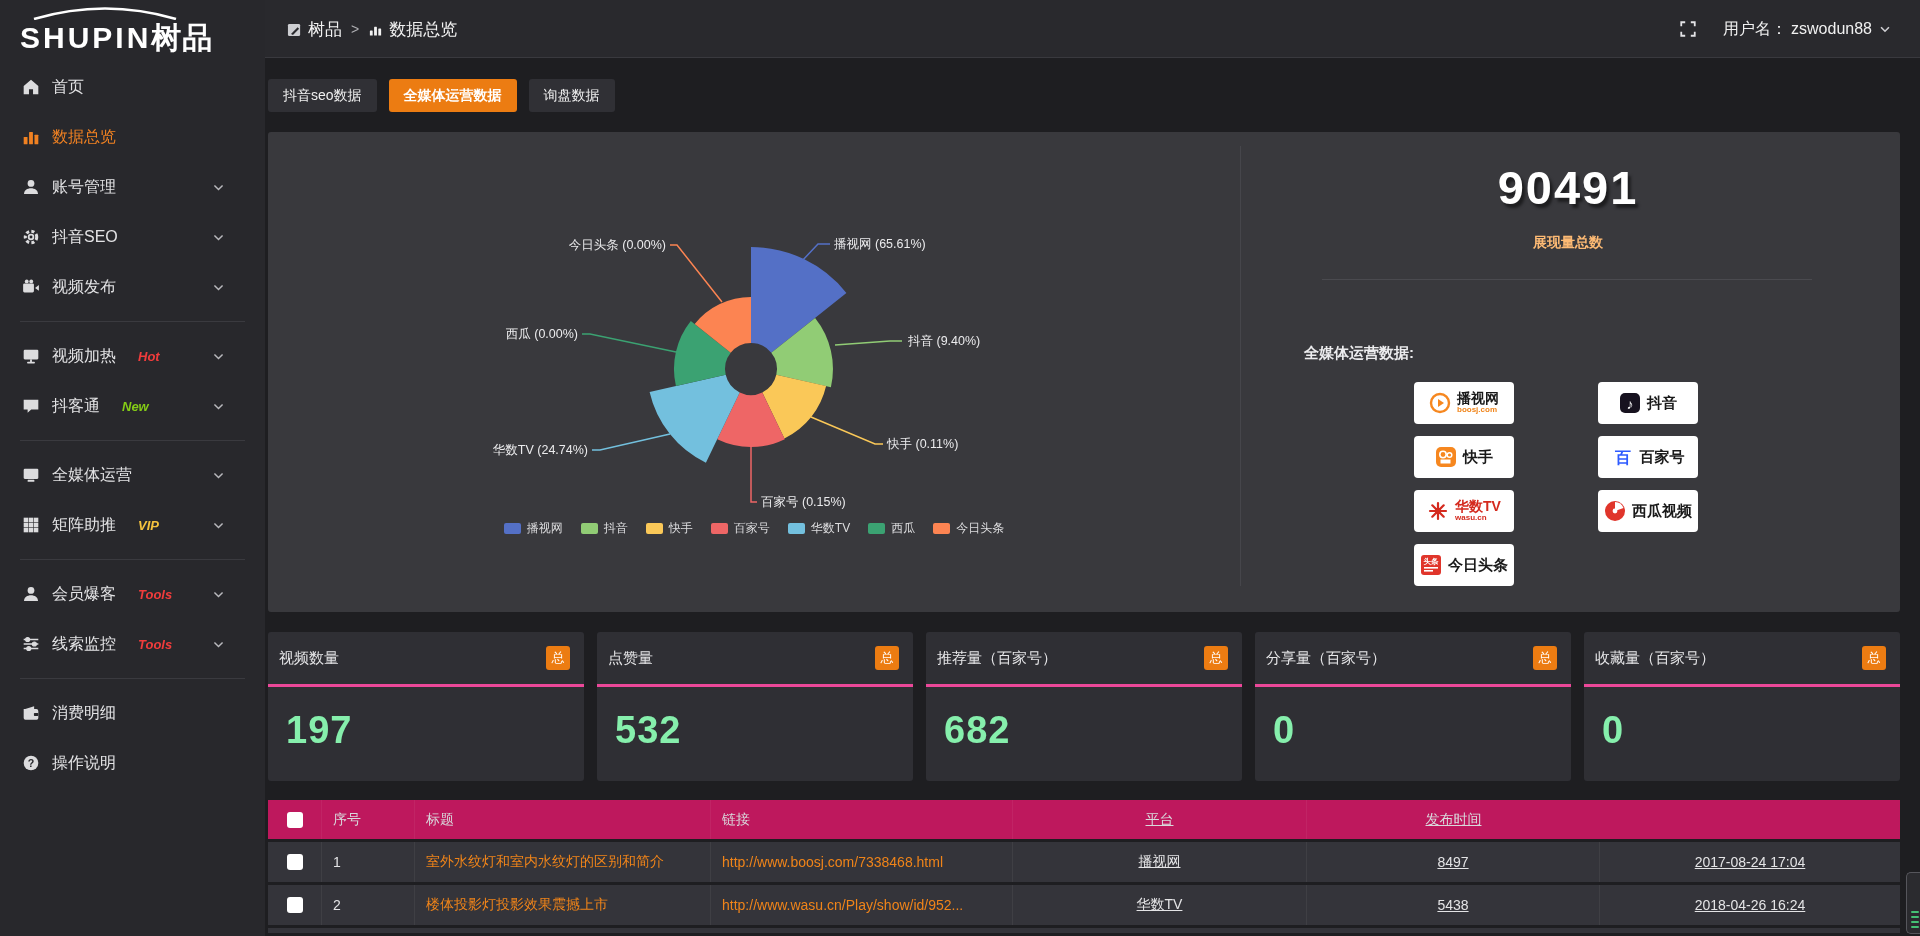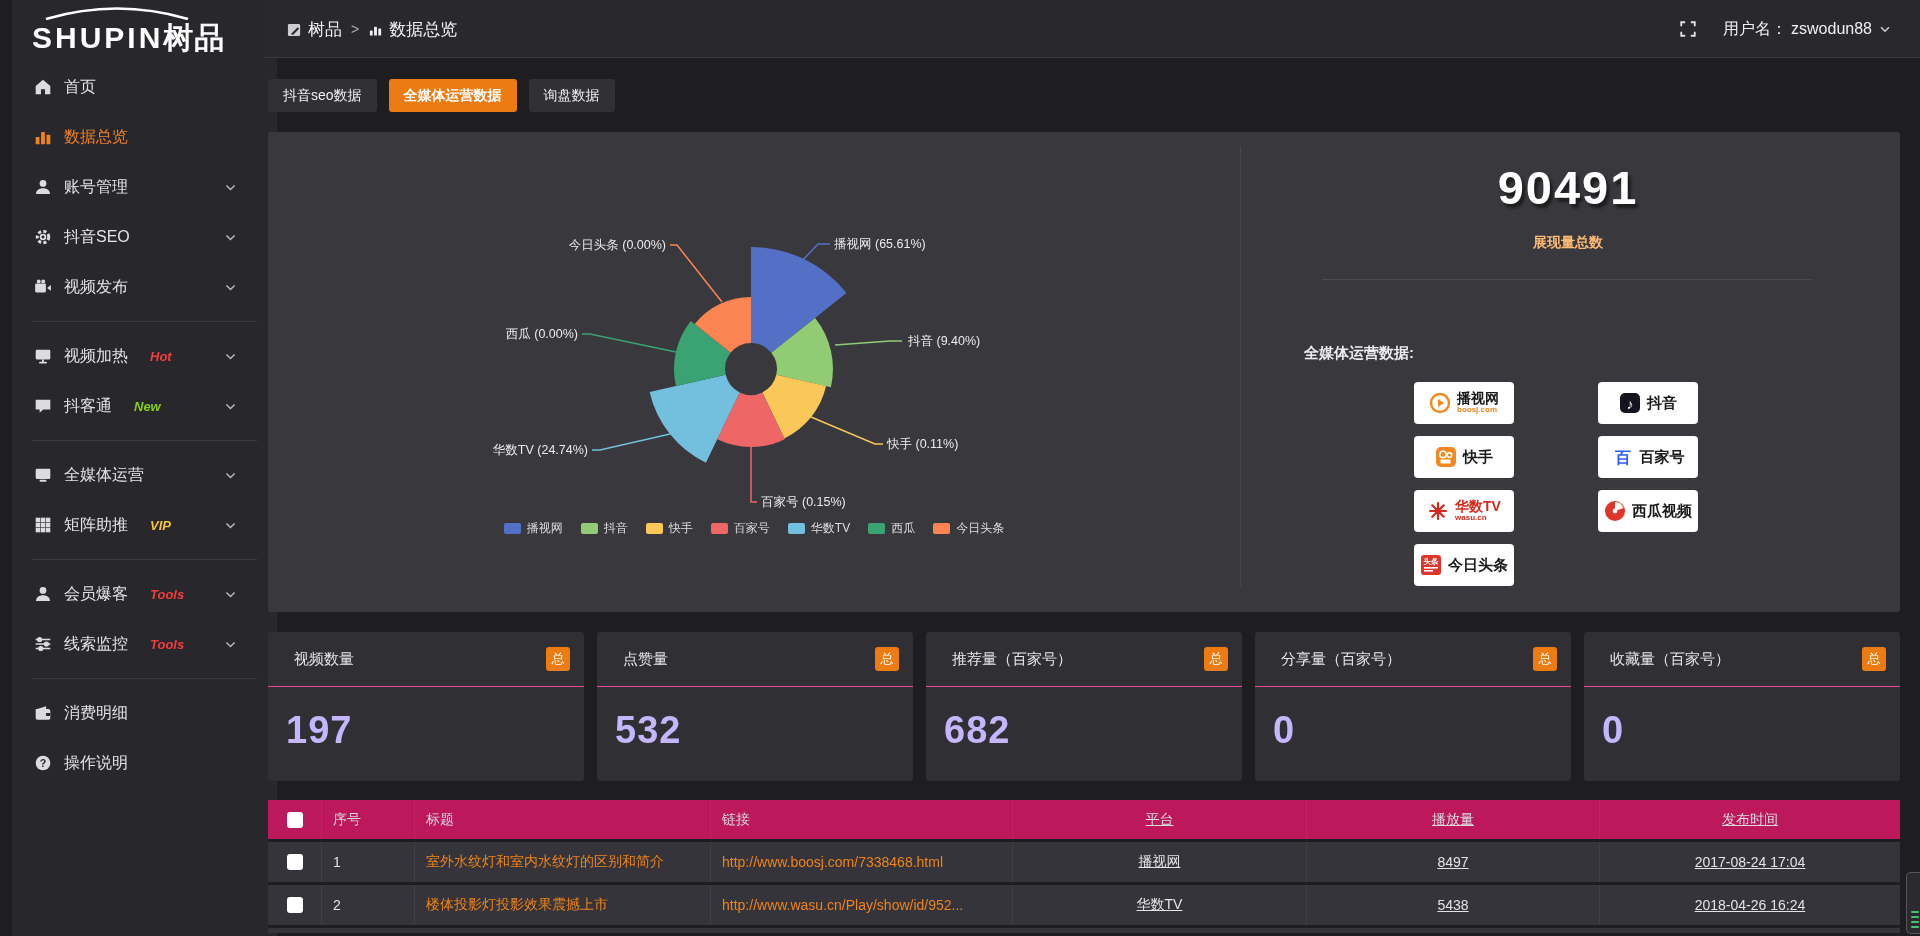--- a/index.html
+++ b/index.html
@@ -2,21 +2,21 @@
 <html><head>
 <meta charset="utf-8">
 <style>
   * { margin:0; padding:0; box-sizing:border-box; }
   html,body { background:#141416; }
   body { font-family:"Liberation Sans","DejaVu Sans",sans-serif; }
   #app { position:relative; width:1920px; height:936px; overflow:hidden; background:#1e1e21; color:#e8e8e8; }
   .abs { position:absolute; }
 
   
-  #sidebar { left:12px; top:0; width:265px; height:936px; background:#28282c; }
+  #sidebar { left:0; top:0; width:265px; height:936px; background:#28282c; }
   #logo { position:absolute; left:20px; top:6px; width:230px; height:48px; }
   #logo .arc { position:absolute; left:10px; top:0; }
   #logo .logo-text { position:absolute; left:0; top:12px; font-weight:800; font-size:30px; color:#fff; letter-spacing:1px; white-space:nowrap; }
   #logo .logo-en { letter-spacing:3px; font-stretch:condensed; }
   #nav { position:absolute; left:0; top:62px; width:265px; }
   .nav-item { position:relative; height:50px; display:flex; align-items:center; padding-left:22px; cursor:pointer; color:#e3e3e5; }
   .nav-item .nicon { width:18px; height:18px; display:inline-flex; margin-right:12px; color:#dcdcde; }
   .nav-item .nlabel { font-size:16px; }
   .nav-item.active, .nav-item.active .nicon { color:#f08122; }
   .nav-badge { font-size:13px; font-weight:bold; font-style:italic; margin-left:22px; }
@@ -55,26 +55,26 @@
   #platforms-label { position:absolute; left:1036px; top:212px; font-size:15px; font-weight:bold; color:#ececee; }
   .pbadge { position:absolute; width:100px; height:42px; background:#fff; border-radius:4px; display:flex; align-items:center;
             justify-content:center; gap:6px; cursor:default; }
   .pbadge .picon { display:flex; align-items:center; justify-content:center; }
   .pbadge .ptxt { display:flex; flex-direction:column; line-height:1.05; }
   .pbadge .pt-main { font-weight:800; color:#1a1a1a; }
   .pbadge .pt-sub { font-size:8px; font-weight:bold; }
 
   
   .stat-card { position:absolute; top:632px; width:316px; height:149px; background:#2f2f34; border-radius:3px; }
-  .stat-head { height:55px; display:flex; align-items:center; justify-content:space-between; padding:0 14px 0 26px;
-               border-bottom:1px solid #ec4899; }
+  .stat-head { height:55px; display:flex; align-items:center; justify-content:space-between; padding:0 14px 0 11px;
+               border-bottom:3px solid #ec4899; }
   .stat-title { font-size:15px; color:#e6e6e8; }
   .stat-badge { width:24px; height:24px; background:#ec7c12; color:#fff; font-size:13px; display:flex; align-items:center;
                 justify-content:center; border-radius:3px; }
-  .stat-value { padding:22px 0 0 18px; font-size:38px; font-weight:bold; color:#c4b5fd; letter-spacing:1px; }
+  .stat-value { padding:22px 0 0 18px; font-size:38px; font-weight:bold; color:#86efac; letter-spacing:1px; }
 
   
   #table { left:268px; top:800px; width:1632px; }
   .trow { display:grid; grid-template-columns:54px 93px 296px 302px 294px 293px 1fr; align-items:stretch; }
   .trow.thead { background:#be185d; height:39px; }
   .trow.tbody { background:#34343a; height:43px; border-top:3px solid #1e1e21; }
   .trow.partial { background:#34343a; height:8px; border-top:3px solid #1e1e21; }
   .tcell { display:flex; align-items:center; font-size:14px; color:#e4e4e6; border-right:1px solid rgba(255,255,255,0.055); overflow:hidden; white-space:nowrap; }
   .tcell:last-child { border-right:none; }
   .tcell.left { padding-left:11px; justify-content:flex-start; }
@@ -507,21 +507,20 @@
 
   <div id="table" class="abs">
       <div class="trow thead">
         <div class="tcell cbwrap">
           <span class="checkbox"></span>
         </div>
         <div class="tcell left">序号</div>
         <div class="tcell left">标题</div>
         <div class="tcell left">链接</div>
         <div class="tcell center">平台</div>
-        <div class="tcell center">播放量</div>
         <div class="tcell center">发布时间</div>
       </div>
       <div class="trow tbody">
         <div class="tcell cbwrap">
           <span class="checkbox"></span>
         </div>
         <div class="tcell left">1</div>
         <div class="tcell left">
           <span class="link-text">室外水纹灯和室内水纹灯的区别和简介</span>
         </div>

